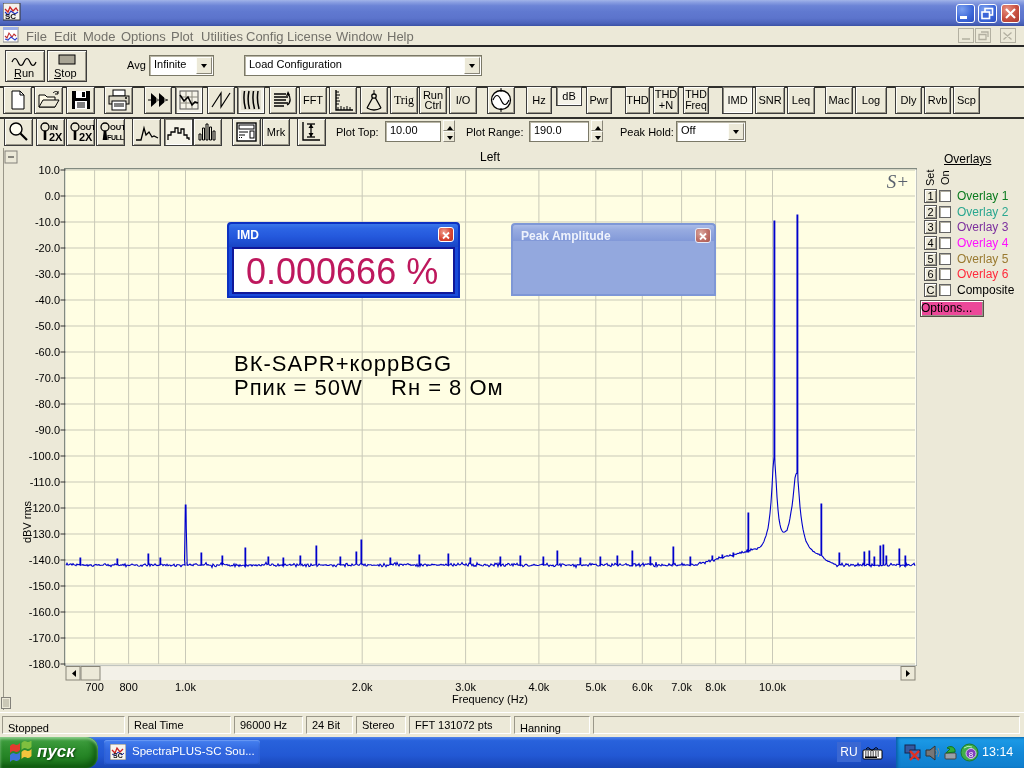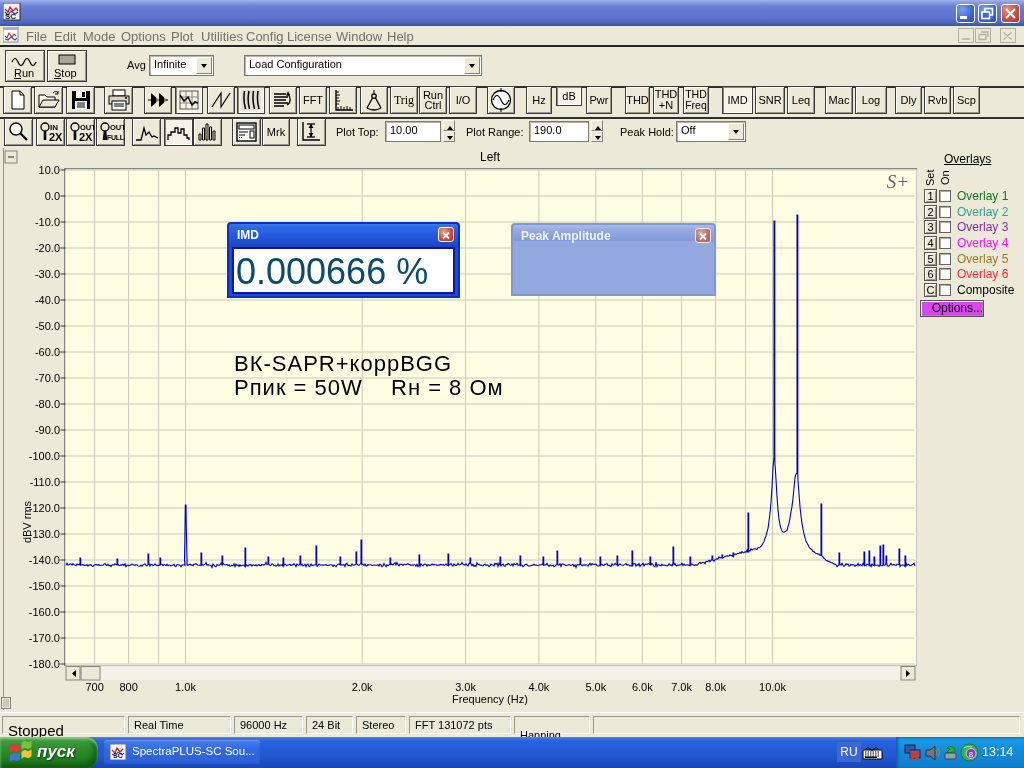--- a/index.html
+++ b/index.html
@@ -427,21 +427,21 @@
 </div>
 
 <div class="abs" style="left:227px;top:222px;width:233px;height:76px;background:#1a4ad8;border:2px solid #0c31c2;border-radius:4px 4px 0 0">
  <div class="abs" style="left:0;top:0;width:229px;height:23px;background:linear-gradient(180deg,#3a77e8 0%,#2c64e4 20%,#2458dc 55%,#1e4ed0 80%,#1845c4 100%);border-radius:3px 3px 0 0">
   <div class="abs" style="left:8px;top:4px;color:#fff;font-weight:bold;font-size:12px">IMD</div>
   <div class="abs" style="left:209px;top:3px;width:16px;height:15px;background:radial-gradient(circle at 35% 30%,#f0a090,#d84836 55%,#c03020);border:1px solid #fff;border-radius:3px"><svg width="14" height="13">
           <path d="M4 3.5L10 9.5M10 3.5L4 9.5" stroke="#fff" stroke-width="1.8"></path>
         </svg></div>
  </div>
  <div class="abs" style="left:3px;top:23px;width:223px;height:47px;background:#fff;border:2px solid #10189a">
-  <div class="abs" style="left:2px;top:2px;font-size:36px;color:#0c4a6e;letter-spacing:0px">0.000666 %</div>
+  <div class="abs" style="left:12px;top:2px;font-size:36px;color:#be185d;letter-spacing:0px">0.000666 %</div>
  </div>
 </div>
 
 <div class="abs" style="left:511px;top:223px;width:205px;height:73px;background:#93a8de;border:2px solid #7e97d6;border-radius:4px 4px 0 0">
  <div class="abs" style="left:0;top:0;width:201px;height:16px;background:linear-gradient(180deg,#aabbe8 0%,#97abe0 30%,#8ba1dc 70%,#8198d8 100%);border-radius:3px 3px 0 0">
   <div class="abs" style="left:8px;top:4px;color:#eef2fc;font-weight:bold;font-size:12px">Peak Amplitude</div>
   <div class="abs" style="left:182px;top:3px;width:16px;height:15px;background:radial-gradient(circle at 35% 30%,#d9a8a0,#bf7068 55%,#a85850);border:1px solid #e8ecf8;border-radius:3px"><svg width="14" height="13">
           <path d="M4 3.5L10 9.5M10 3.5L4 9.5" stroke="#fff" stroke-width="1.8"></path>
         </svg></div>
  </div>
@@ -467,31 +467,31 @@
 <div class="abs" style="left:39px;top:88px;color:#ff10ff">Overlay 4</div>
 <div class="abs" style="left:6px;top:104px;width:13px;height:14px;background:#ece9d8;border:1px solid #555;box-shadow:inset 1px 1px 0 #fff,inset -1px -1px 0 #9a9789;text-align:center;font-size:11px;line-height:13px;color:#000">5</div>
 <div class="abs" style="left:21px;top:105px;width:12px;height:12px;background:#fff;border:1px solid #666;box-shadow:inset 1px 1px 0 #b0ada0"></div>
 <div class="abs" style="left:39px;top:104px;color:#9a7a30">Overlay 5</div>
 <div class="abs" style="left:6px;top:119px;width:13px;height:14px;background:#ece9d8;border:1px solid #555;box-shadow:inset 1px 1px 0 #fff,inset -1px -1px 0 #9a9789;text-align:center;font-size:11px;line-height:13px;color:#000">6</div>
 <div class="abs" style="left:21px;top:120px;width:12px;height:12px;background:#fff;border:1px solid #666;box-shadow:inset 1px 1px 0 #b0ada0"></div>
 <div class="abs" style="left:39px;top:119px;color:#ff2a3c">Overlay 6</div>
 <div class="abs" style="left:6px;top:135px;width:13px;height:14px;background:#ece9d8;border:1px solid #555;box-shadow:inset 1px 1px 0 #fff,inset -1px -1px 0 #9a9789;text-align:center;font-size:11px;line-height:13px;color:#000">C</div>
 <div class="abs" style="left:21px;top:136px;width:12px;height:12px;background:#fff;border:1px solid #666;box-shadow:inset 1px 1px 0 #b0ada0"></div>
 <div class="abs" style="left:39px;top:135px;color:#000000">Composite</div>
-<div class="abs" style="left:2px;top:152px;width:64px;height:17px;background:#d946ef;border:1px solid #565349;box-shadow:inset 1px 1px 0 #fff,inset -1px -1px 0 #9a9789;font-size:12px;color:#000;text-align:right;line-height:15px">Options...</div>
+<div class="abs" style="left:2px;top:152px;width:64px;height:17px;background:#ec4899;border:1px solid #565349;box-shadow:inset 1px 1px 0 #fff,inset -1px -1px 0 #9a9789;font-size:12px;color:#000;text-align:left;line-height:15px">Options...</div>
 </div>
 
 <div class="abs" style="left:0;top:712px;width:1024px;height:25px;background:#ece9d8;border-top:1px solid #fff">
- <div class="abs" style="left:2px;top:3px;width:123px;height:18px;border:1px solid #9a9789;border-bottom-color:#fff;border-right-color:#fff;font-size:15px;color:#000;padding:5px 0 0 5px">Stopped</div>
+ <div class="abs" style="left:2px;top:3px;width:123px;height:18px;border:1px solid #9a9789;border-bottom-color:#fff;border-right-color:#fff;font-size:11px;color:#000;padding:5px 0 0 5px">Stopped</div>
  <div class="abs" style="left:128px;top:3px;width:103px;height:18px;border:1px solid #9a9789;border-bottom-color:#fff;border-right-color:#fff;font-size:11px;color:#000;padding:2px 0 0 5px">Real Time</div>
  <div class="abs" style="left:234px;top:3px;width:69px;height:18px;border:1px solid #9a9789;border-bottom-color:#fff;border-right-color:#fff;font-size:11px;color:#000;padding:2px 0 0 5px">96000 Hz</div>
  <div class="abs" style="left:306px;top:3px;width:47px;height:18px;border:1px solid #9a9789;border-bottom-color:#fff;border-right-color:#fff;font-size:11px;color:#000;padding:2px 8px 0 5px">24 Bit</div>
  <div class="abs" style="left:356px;top:3px;width:50px;height:18px;border:1px solid #9a9789;border-bottom-color:#fff;border-right-color:#fff;font-size:11px;color:#000;padding:2px 0 0 5px">Stereo</div>
  <div class="abs" style="left:409px;top:3px;width:102px;height:18px;border:1px solid #9a9789;border-bottom-color:#fff;border-right-color:#fff;font-size:11px;color:#000;padding:2px 0 8px 5px">FFT 131072 pts</div>
- <div class="abs" style="left:514px;top:3px;width:76px;height:18px;border:1px solid #9a9789;border-bottom-color:#fff;border-right-color:#fff;font-size:11px;color:#000;padding:12px 0 0 5px">Hanning</div>
+ <div class="abs" style="left:514px;top:3px;width:76px;height:18px;border:1px solid #9a9789;border-bottom-color:#fff;border-right-color:#fff;font-size:11px;color:#000;padding:5px 0 0 5px">Hanning</div>
  <div class="abs" style="left:593px;top:3px;width:427px;height:18px;border:1px solid #9a9789;border-bottom-color:#fff;border-right-color:#fff"></div>
 </div>
 
 <div class="abs" style="left:0;top:737px;width:1024px;height:31px;background:linear-gradient(180deg,#5085e8 0%,#3a70e4 6%,#2862dc 12%,#2258d4 60%,#1c4bc0 85%,#1846b4 100%)">
 
  <div class="abs" style="left:0;top:0;width:98px;height:31px;background:linear-gradient(180deg,#4fa94f 0%,#3d9c3d 12%,#2f8f2f 35%,#268526 60%,#1e771e 85%,#186a18 100%);border-radius:0 12px 12px 0;box-shadow:inset 0 2px 3px #8fd08f,inset -4px -3px 6px #0d570d">
   <svg class="abs" style="left:8px;top:4px" width="26" height="24" viewBox="0 0 26 24">
         <g>
           <path d="M2 5q2.5-3 5-1.5t5-1.5v7q-2.5 3-5 1.5t-5 1.5z" fill="#e23a2e"></path>
           <path d="M13.5 2q2.5-3 5-1.5t5-1.5v7q-2.5 3-5 1.5t-5 1.5z" fill="#7fbf3f"></path>

